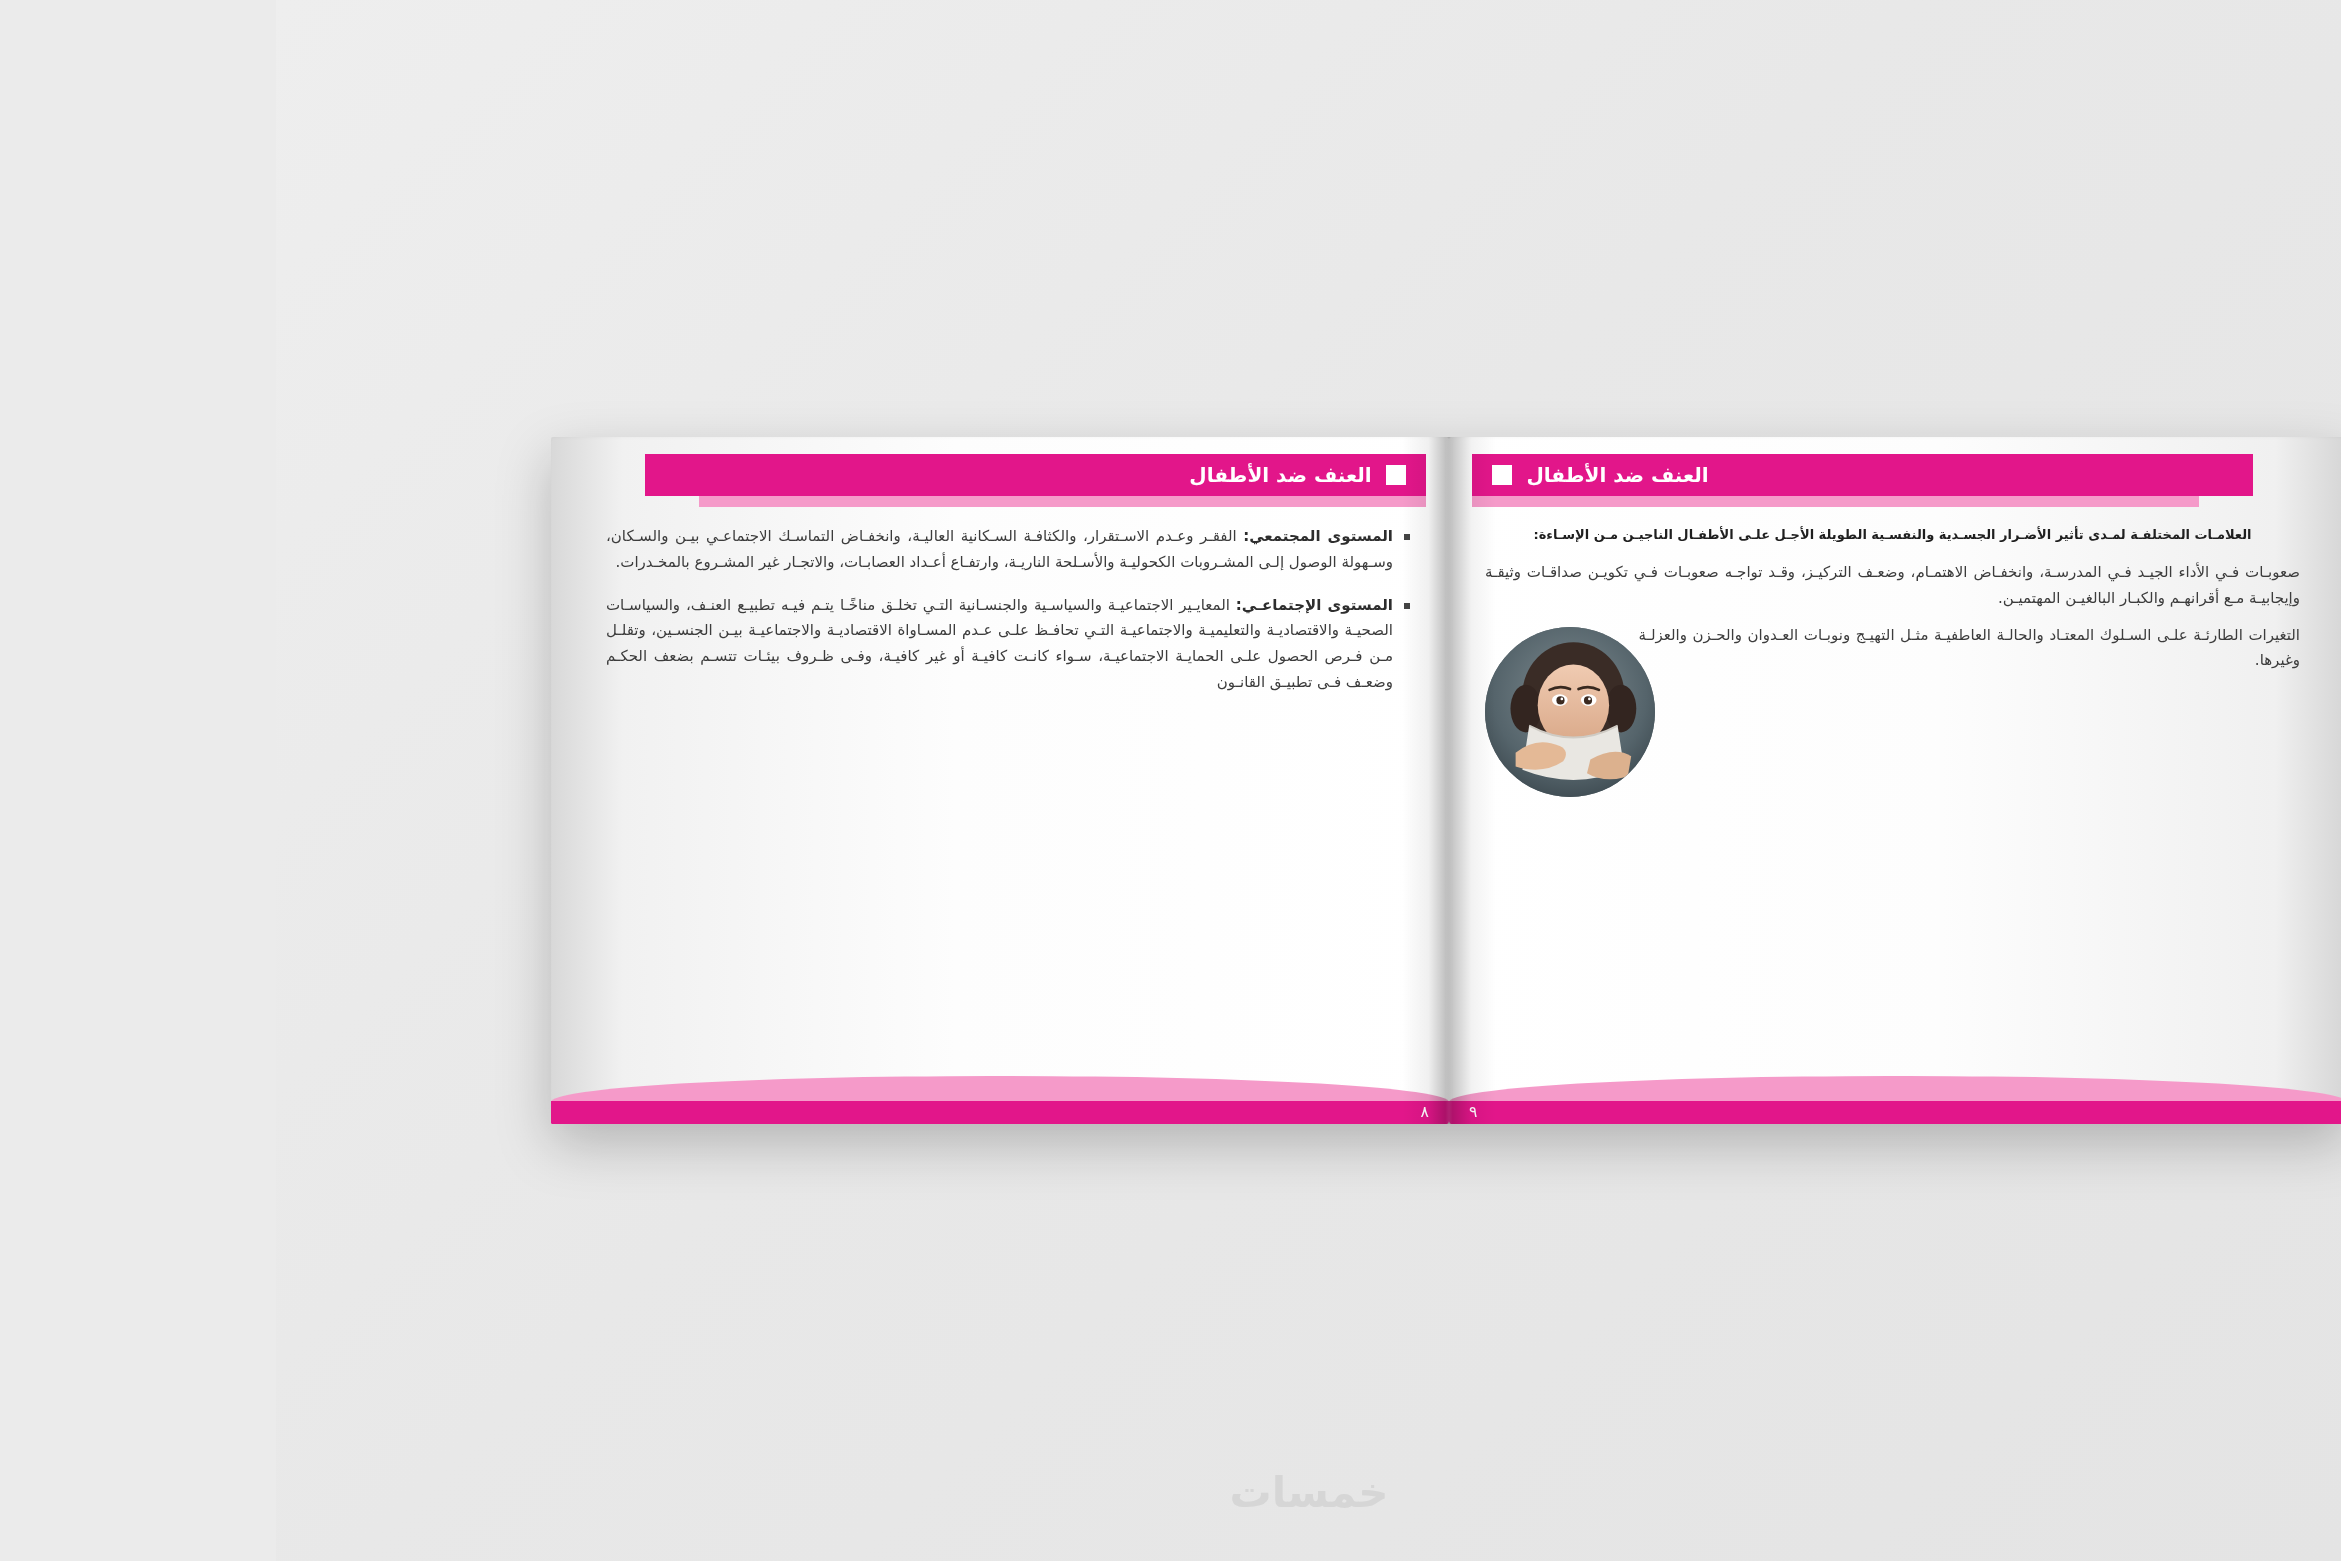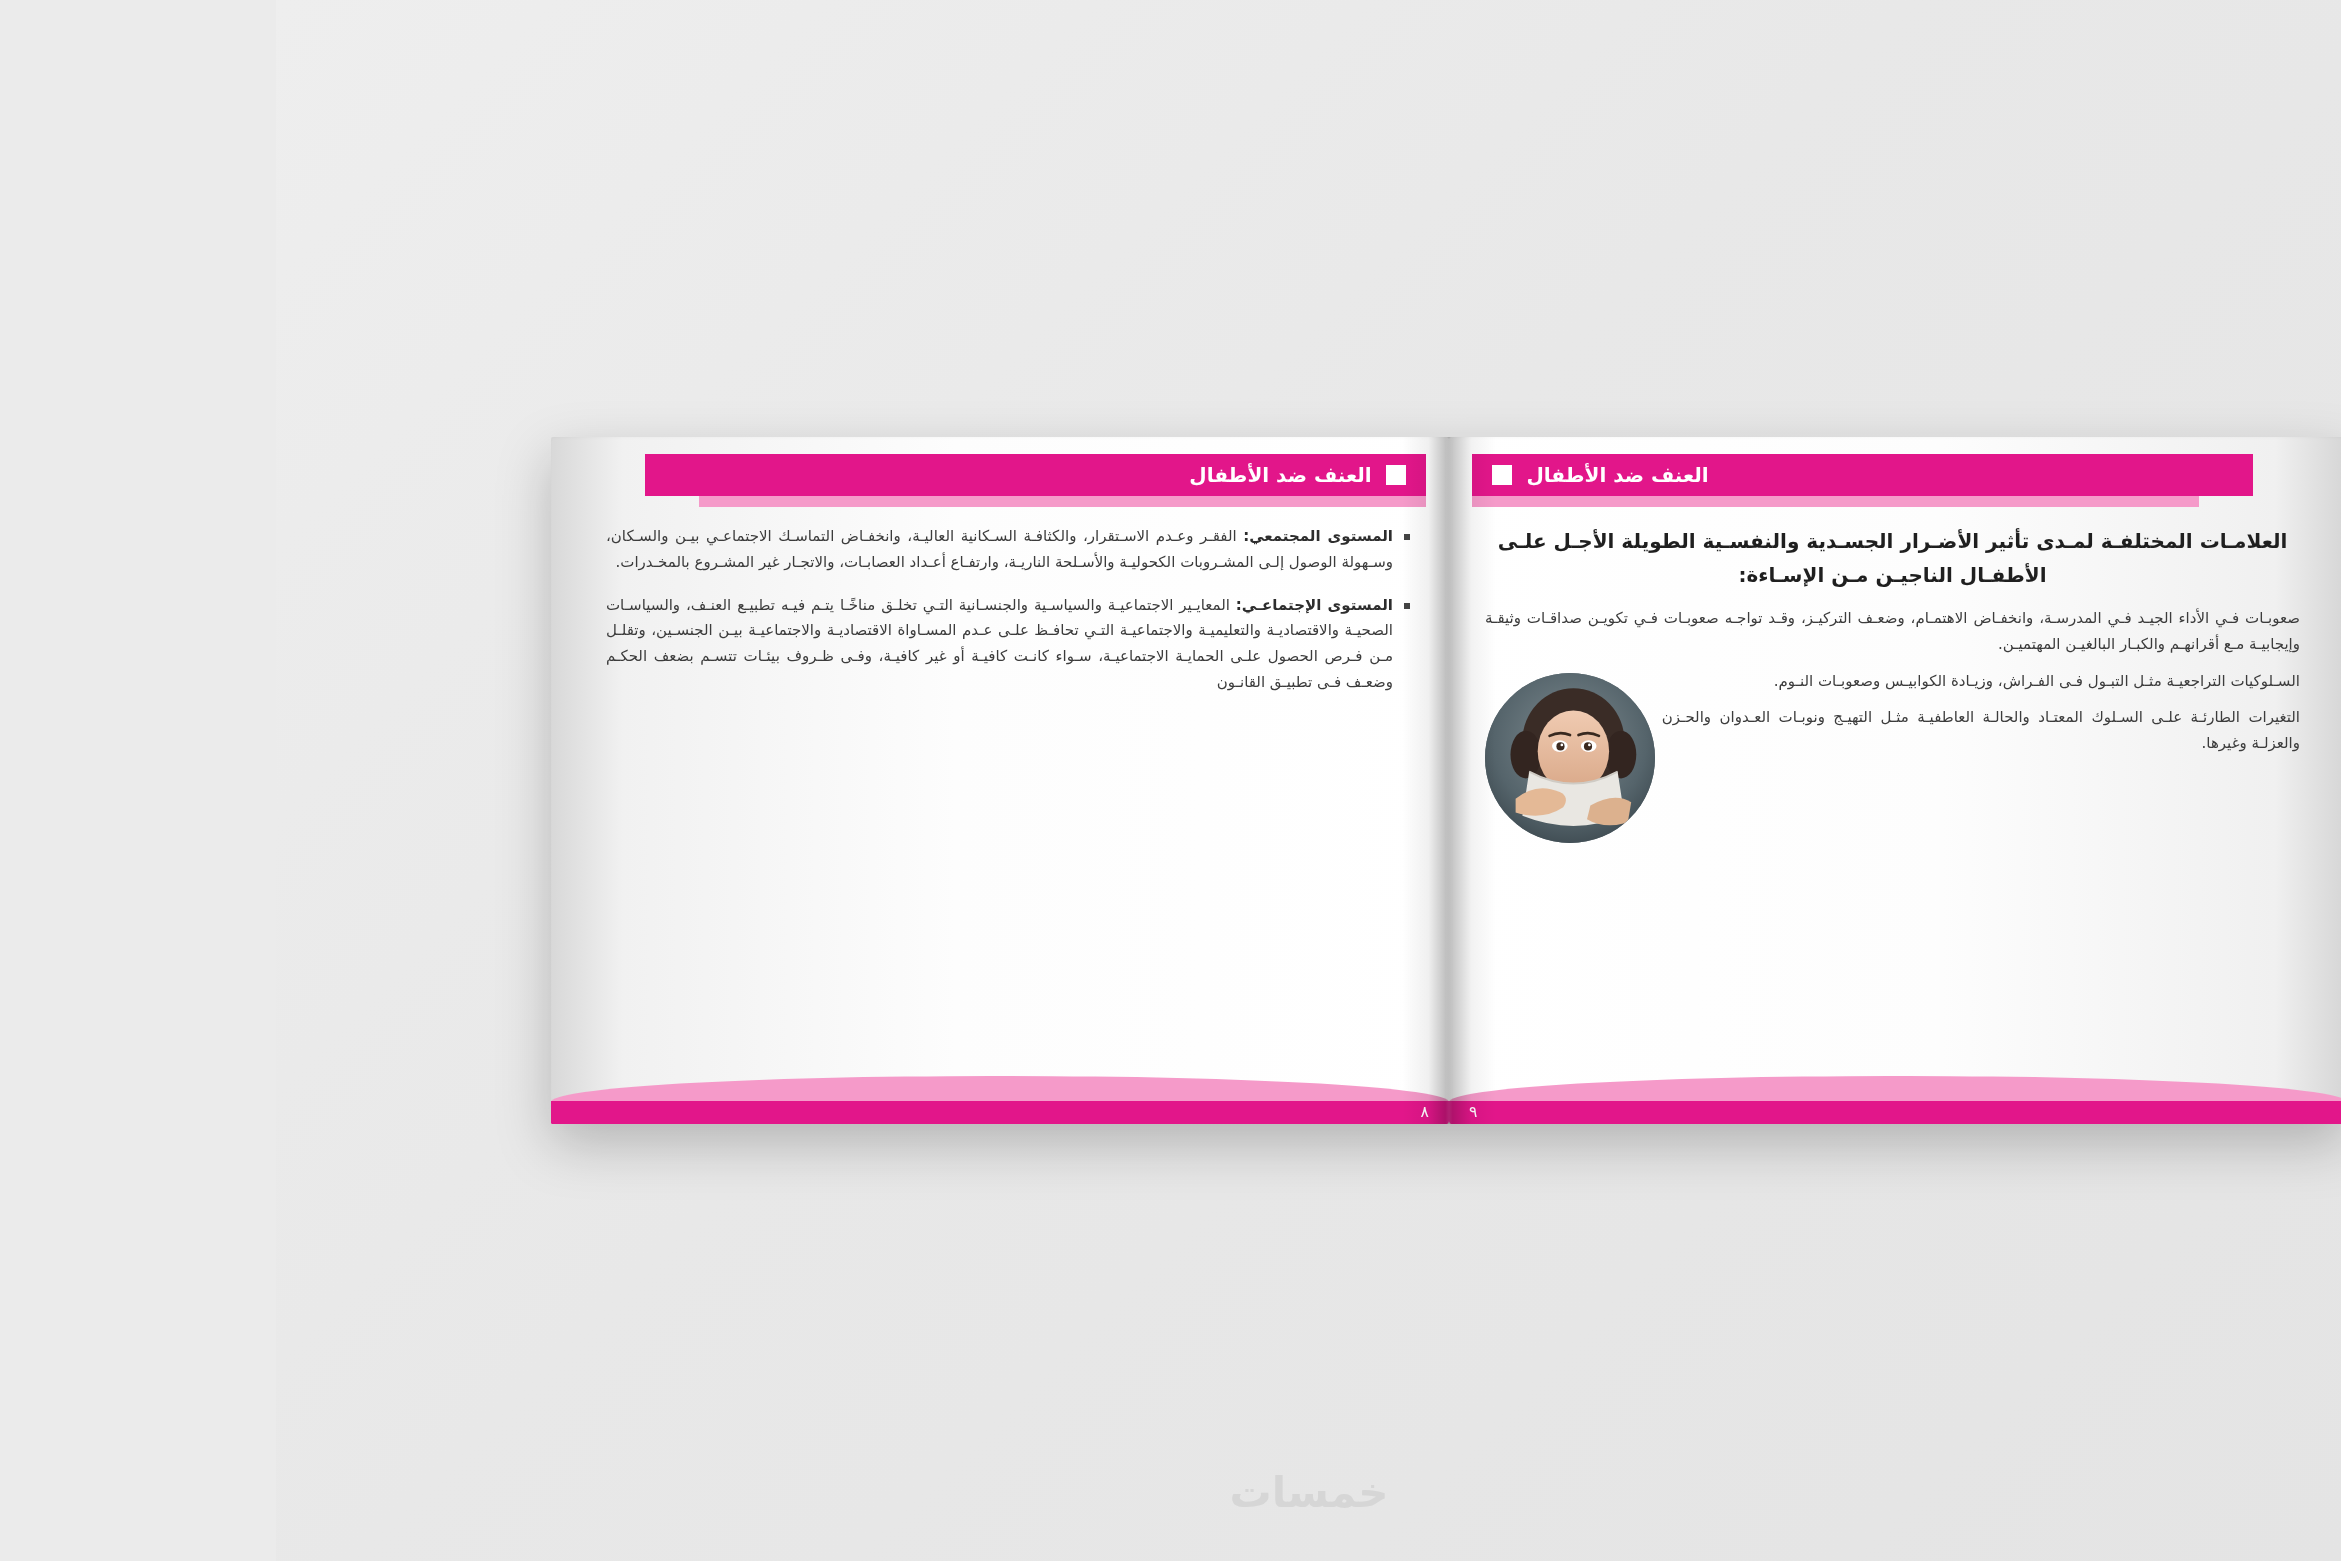--- a/index.html
+++ b/index.html
@@ -174,21 +174,21 @@
     position: absolute;
     right: 3.1px; top: 10px;
     width: 6.2px; height: 6.2px;
     background: #444;
   }
   .lead { font-weight: bold; color: #2d2d2d; }
 
   .heading-block {
     font-weight: bold;
     color: #1f1f1f;
-    font-size: 20px;
+    font-size: 13px;
     line-height: 1.7;
     text-align: center;
     margin-bottom: 14px;
   }
   .para { margin-bottom: 11px; }
 
   
   .photo {
     float: left;
     width: 170px;
@@ -292,21 +292,20 @@
             <path d="M55 36.5 q6 -2.5 12 0.5" stroke="#38291f" stroke-width="1.6" fill="none" stroke-linecap="round"></path>
 
             <path d="M26 58 q26 14 52 0 l4 26 q-30 12 -60 0 z" fill="#e9e7e2"></path>
             <path d="M26 58 q26 14 52 0" stroke="#cfcbc4" stroke-width="1.2" fill="none"></path>
 
             <path d="M18 74 q12 -10 26 -4 q6 3 2 9 q-12 8 -28 3 z" fill="#e4b996"></path>
             <path d="M62 78 q14 -8 24 -2 l-2 12 q-14 4 -24 -2 z" fill="#dcb18e"></path>
           </svg>
         </div>
 
-        <div class="para">السـلوكيات التراجعيـة مثـل التبـول فـى الفـراش، وزيـادة الكوابيـس وصعوبـات النـوم.</div>
         <div class="para">التغيرات الطارئـة علـى السـلوك المعتـاد والحالـة العاطفيـة مثـل التهيـج ونوبـات العـدوان والحـزن والعزلـة وغيرها.</div>
       </div>
 
       <div class="footer-band">
         <div class="footer-wave"></div>
         <div class="footer-solid"></div>
       </div>
       <div class="page-number">٩</div>
     </div>
 

